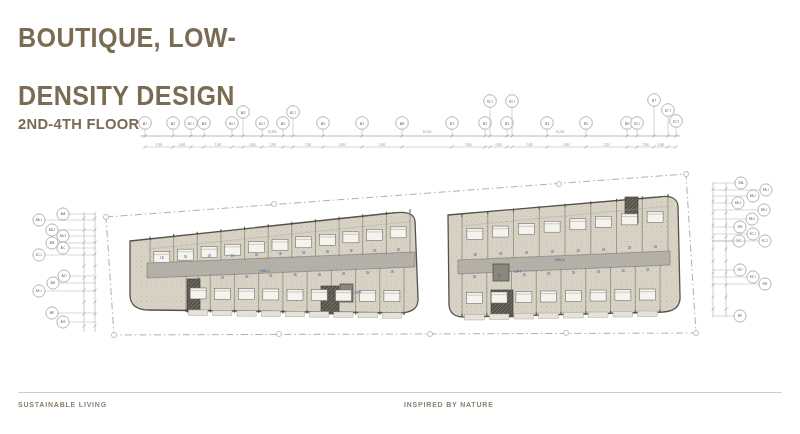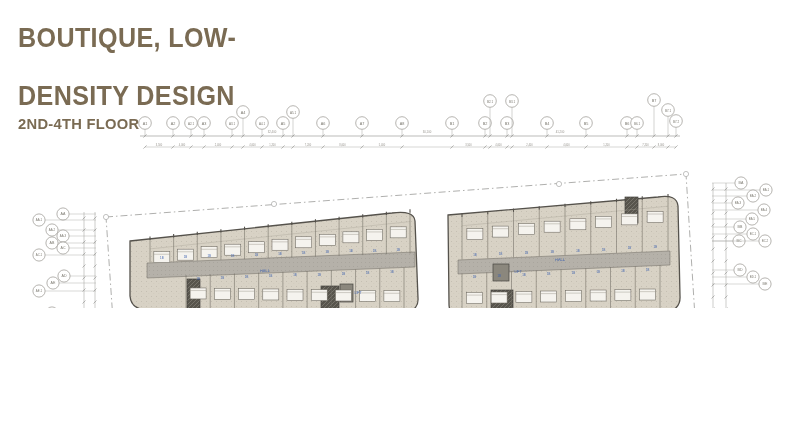--- a/index.html
+++ b/index.html
@@ -1,16 +1,16 @@
 <!DOCTYPE html>
 <html><head>
 <meta charset="utf-8">
 <style>
   html,body{margin:0;padding:0;background:#fff;}
-  .slide{position:relative;width:800px;height:308px;background:#ffffff;overflow:hidden;
+  .slide{position:relative;width:800px;height:434px;background:#ffffff;overflow:hidden;
          font-family:"Liberation Sans",sans-serif;}
   .title{position:absolute;left:18px;top:24px;margin:0;font-size:27px;line-height:1.08;
          font-weight:700;color:#7a6b53;letter-spacing:.4px;transform:scaleX(.93);
          transform-origin:left top;white-space:pre-line;}
   .floor-label{position:absolute;left:18px;top:115px;font-size:15.5px;font-weight:700;
          color:#7a6b53;letter-spacing:.3px;transform:scaleX(.95);transform-origin:left top;}
   .plan-svg{position:absolute;left:0;top:0;}
   .rule{position:absolute;left:18px;width:764px;top:392px;height:1px;background:#d2cec7;}
   .foot{position:absolute;top:401px;font-size:7px;font-weight:700;letter-spacing:.8px;color:#8d8172;}
   .foot.left{left:18px;}

